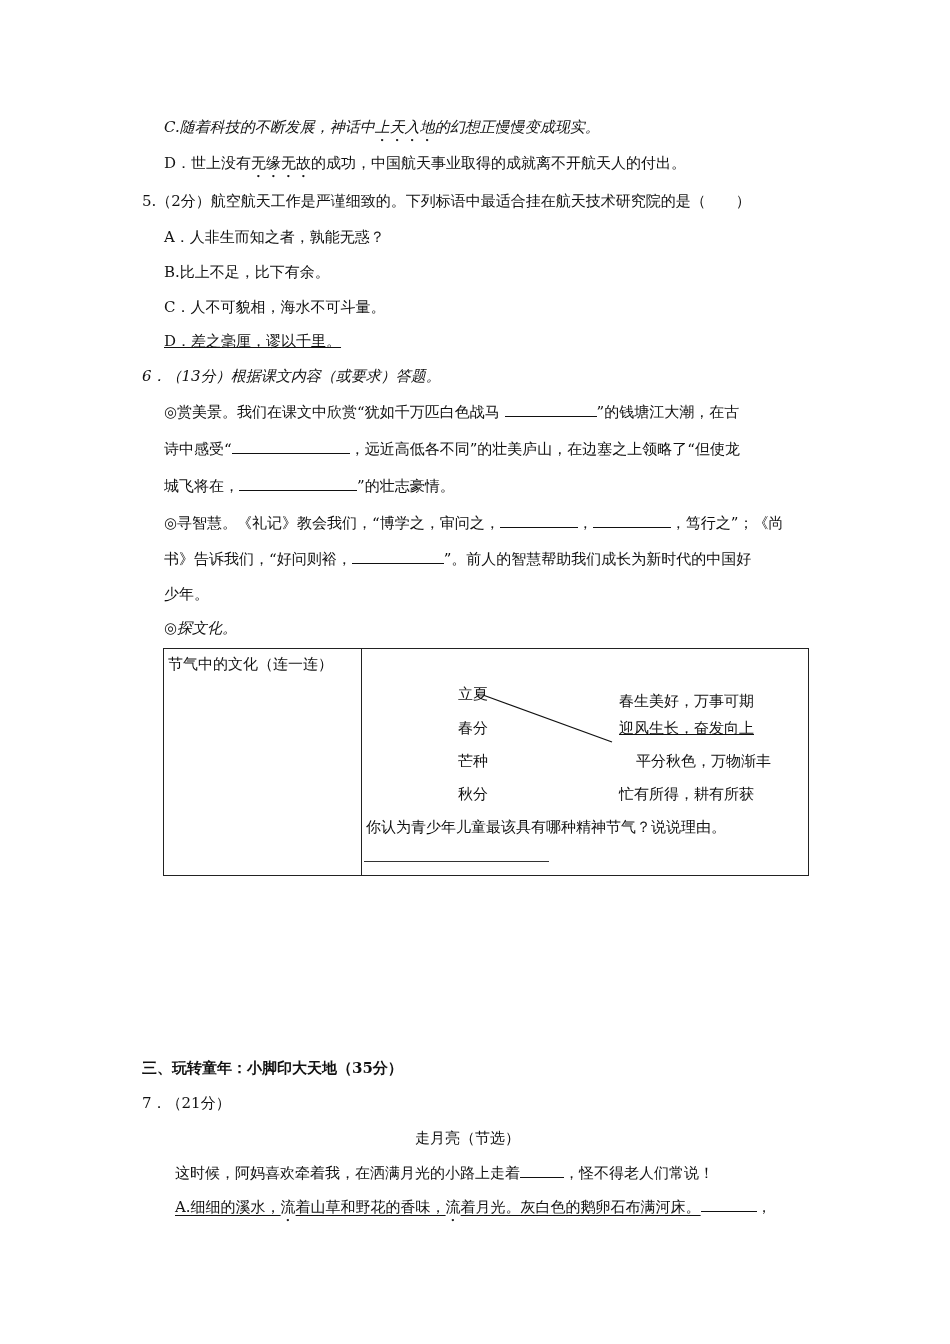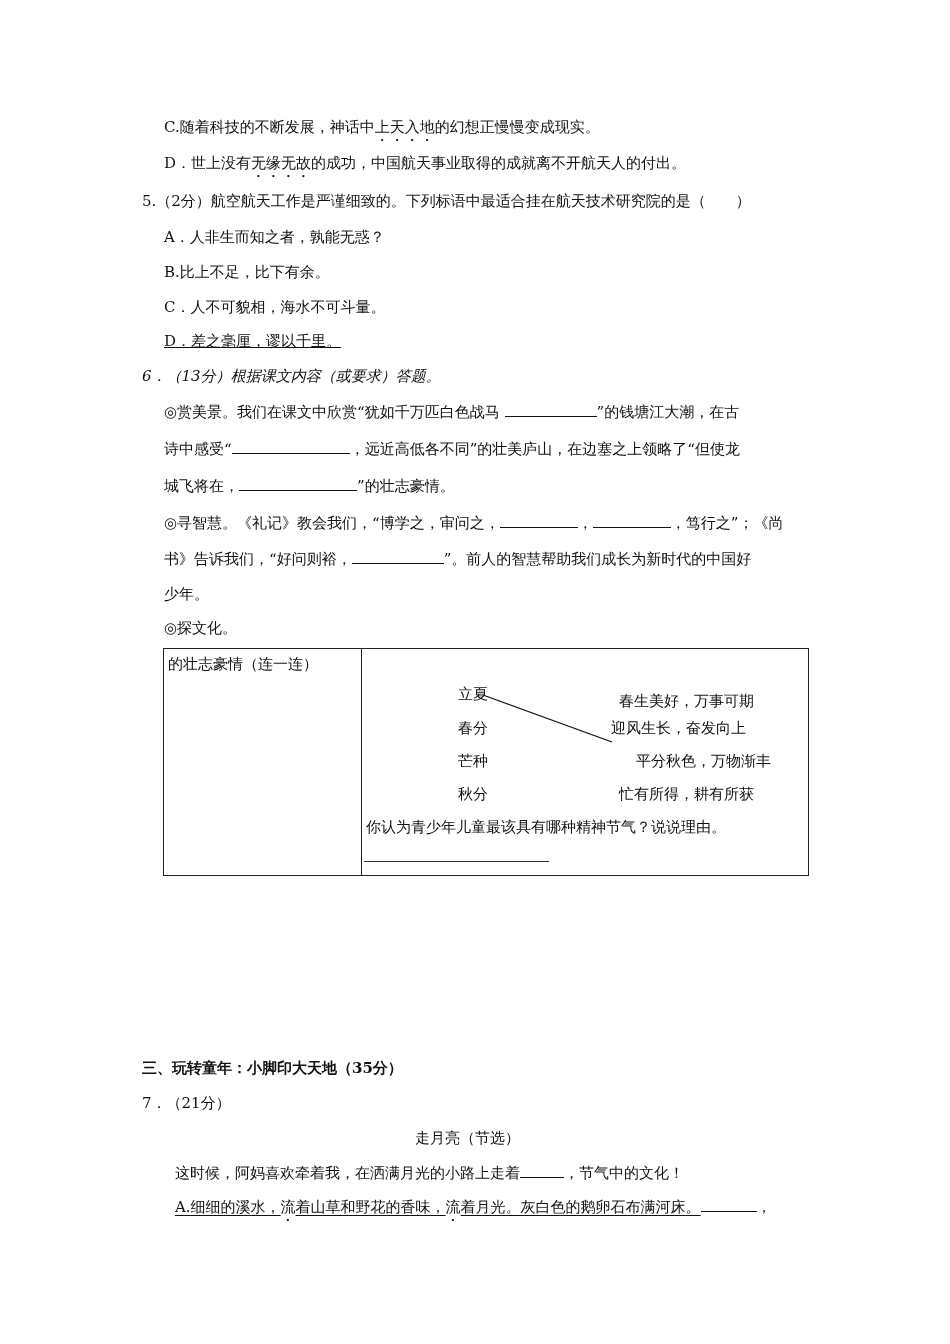--- a/index.html
+++ b/index.html
@@ -16,21 +16,21 @@
   td.cnt { padding: 4px 4px; }
   .cl { line-height: 20px; height: 29px; padding-top: 4px; white-space: nowrap; }
   .match { position: relative; height: 226px; }
   .mleft, .mright { position: absolute; line-height: 20px; white-space: nowrap; }
   .answer-line { position: absolute; left: 0px; top: 212px; width: 185px; border-bottom: 1.5px solid #333; }
   svg.conn { position: absolute; left: 0; top: 0; }
 </style>
 </head>
 <body>
 
-<div class="line" style="left:164px; top:117px;">
+<div class="line" style="left:164px; top:117px;font-style:italic;">
   <span>C.随着科技的不断发展，神话中</span><span class="em">上天入地</span><span>的幻想正慢慢变成现实。</span>
 </div>
 <div class="line" style="left:164px; top:153px;">
   <span>D．世上没有</span><span class="em">无缘无故</span><span>的成功，中国航天事业取得的成就离不开航天人的付出。</span>
 </div>
 
 <div class="line" style="left:142px; top:191px;">5.（2分）航空航天工作是严谨细致的。下列标语中最适合挂在航天技术研究院的是（　　）</div>
 <div class="line" style="left:164px; top:227px;">A．人非生而知之者，孰能无惑？</div>
 <div class="line" style="left:164px; top:262px;">B.比上不足，比下有余。</div>
 <div class="line" style="left:164px; top:297px;">C．人不可貌相，海水不可斗量。</div>
@@ -48,49 +48,49 @@
   <span>城飞将在，</span><span class="blank" style="width:118px;"></span><span>”的壮志豪情。</span>
 </div>
 
 <div class="line" style="left:164px; top:512px;">
   <span>◎寻智慧。《礼记》教会我们，“博学之，审问之，</span><span class="blank" style="width:78px;"></span><span>，</span><span class="blank" style="width:78px;"></span><span>，笃行之”；《尚</span>
 </div>
 <div class="line" style="left:164px; top:548px;">
   <span>书》告诉我们，“好问则裕，</span><span class="blank" style="width:92px;"></span><span>”。前人的智慧帮助我们成长为新时代的中国好</span>
 </div>
 <div class="line" style="left:164px; top:584px;">少年。</div>
-<div class="line" style="left:164px; top:618px;">◎探文化。</div>
+<div class="line" style="left:164px; top:618px;font-style:italic;">◎探文化。</div>
 
 <table class="jq">
   <tbody>
   <tr>
-    <td class="lbl">的壮志豪情（连一连）</td>
+    <td class="lbl">节气中的文化（连一连）</td>
     <td class="cnt" style="height:226px; padding:0;">
       <div class="match">
         <svg class="conn" width="446" height="226">
           <line x1="121" y1="46" x2="250" y2="93" stroke="#111" stroke-width="1.3"></line>
         </svg>
         <div class="mleft" style="left:96px; top:35px;">立夏</div>
         <div class="mleft" style="left:96px; top:69px;">春分</div>
         <div class="mleft" style="left:96px; top:102px;">芒种</div>
         <div class="mleft" style="left:96px; top:135px;">秋分</div>
         <div class="mright" style="left:257px; top:18px;margin-top:24px;">春生美好，万事可期</div>
-        <div class="mright" style="left:249px; top:69px;">迎风生长，奋发向上</div>
+        <div class="mright" style="left:257px; top:69px;text-decoration:underline;">迎风生长，奋发向上</div>
         <div class="mright" style="left:274px; top:102px;">平分秋色，万物渐丰</div>
         <div class="mright" style="left:257px; top:135px;">忙有所得，耕有所获</div>
         <div class="mleft" style="left:4px; top:168px;">你认为青少年儿童最该具有哪种精神节气？说说理由。</div>
         <div class="answer-line" style="left:2px;"></div>
       </div>
     </td>
   </tr>
 </tbody>
   </table>
 
 <div class="line bold" style="left:142px; top:1058px;">三、玩转童年：小脚印大天地（35分）</div>
 <div class="line" style="left:142px; top:1093px;">7．（21分）</div>
 <div class="line" style="left:415px; top:1128px;">走月亮（节选）</div>
 
 <div class="line" style="left:175px; top:1162px;">
-  <span>这时候，阿妈喜欢牵着我，在洒满月光的小路上走着</span><span class="blank" style="width:44px;"></span><span>，节气中的文化！</span>
+  <span>这时候，阿妈喜欢牵着我，在洒满月光的小路上走着</span><span class="blank" style="width:44px;"></span><span>，怪不得老人们常说！</span>
 </div>
 <div class="line" style="left:175px; top:1196px;">
   <span class="ul">A.细细的溪水，</span><span class="em">流</span><span class="ul">着山草和野花的香味，</span><span class="em">流</span><span class="ul">着月光。灰白色的鹅卵石布满河床。</span><span class="blank" style="width:56px;"></span><span>，</span>
 </div>
 
 </body></html>

